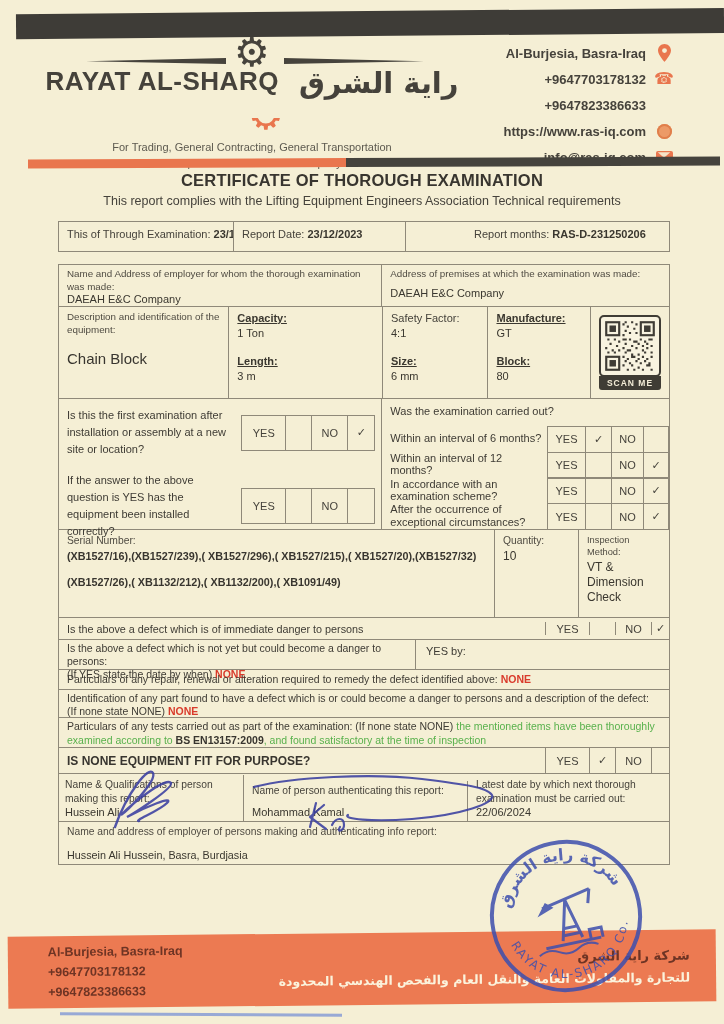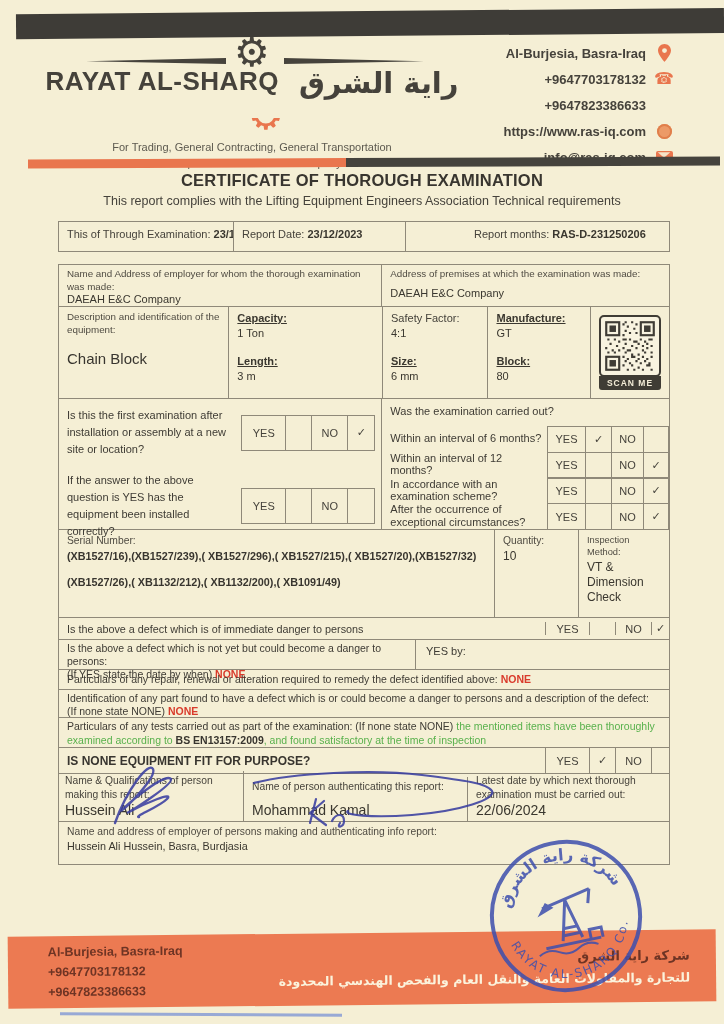--- a/index.html
+++ b/index.html
@@ -130,28 +130,28 @@
   .bold-dark{font-weight:bold;color:#38352f}
 
   .rowJ{height:26px;align-items:stretch}
   .rJ-text{flex:1;display:flex;align-items:center;padding:0 8px;font-size:12px;font-weight:bold;color:#38352f}
 
   .rowK{height:48px;align-items:flex-end}
   .rK1{width:185px;padding:3px 6px}
   .rK2{width:224px;padding:3px 8px}
   .rK3{flex:1;padding:3px 8px}
   .sig-lbl{font-size:10.3px;color:#47443c;line-height:1.3}
-  .sig-name{font-size:14px;color:#3a372f;margin-top:1px}
+  .sig-name{font-size:11px;color:#3a372f;margin-top:1px}
   .rK2 .sig-name{margin-top:9px}
   .sig-svg{position:absolute;pointer-events:none;z-index:4}
   .sig-maker{left:38px;top:-16px}
   .sig-auth{left:8px;top:-12px}
 
   .rowL{height:42px;padding:3px 8px;display:block}
-  .rowL .val{margin-top:2px;font-size:10.8px}
+  .rowL .val{margin-top:11px;font-size:10.8px}
 
   
   .stamp{position:absolute;left:482px;top:832px;width:168px;height:168px;z-index:6;transform:rotate(-12deg);opacity:.85}
   .stamp svg text{font-family:"DejaVu Sans",sans-serif}
 
   
   .footer-band{position:absolute;top:933px;left:8px;right:8px;height:72px;background:#ec7a52;transform:rotate(-.6deg);display:flex;justify-content:space-between;align-items:center;padding:0 22px 0 40px;z-index:3}
   .footer-left{font-size:12.5px;font-weight:bold;color:#6e3424;line-height:1.6}
   .footer-right{text-align:right;padding-right:4px}
   .footer-ar1{font-size:13px;font-weight:bold;color:#6e3424}

